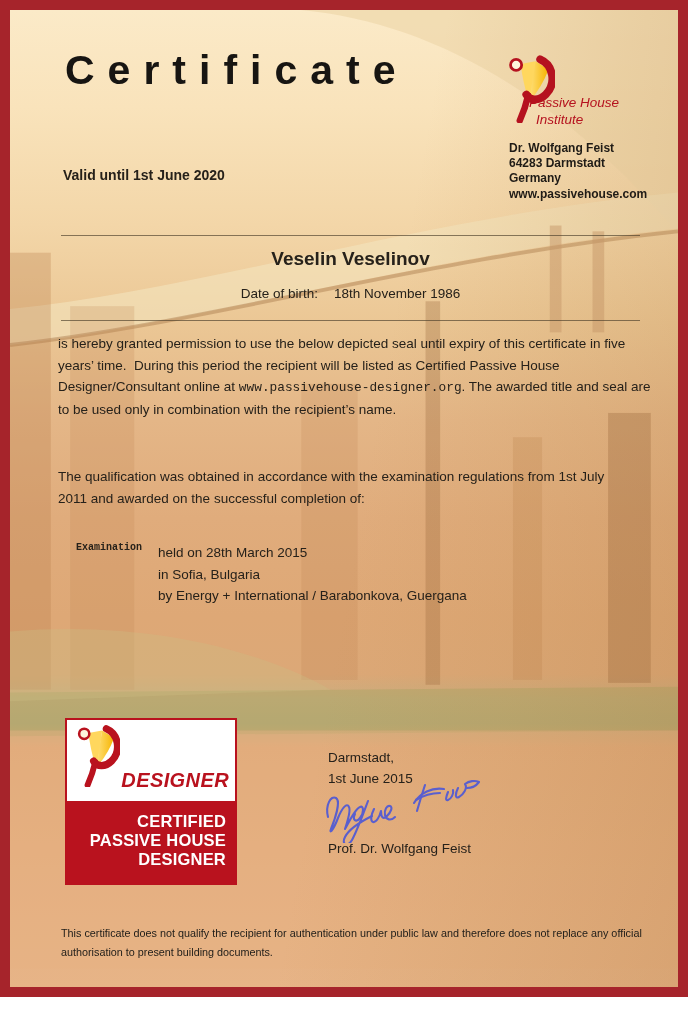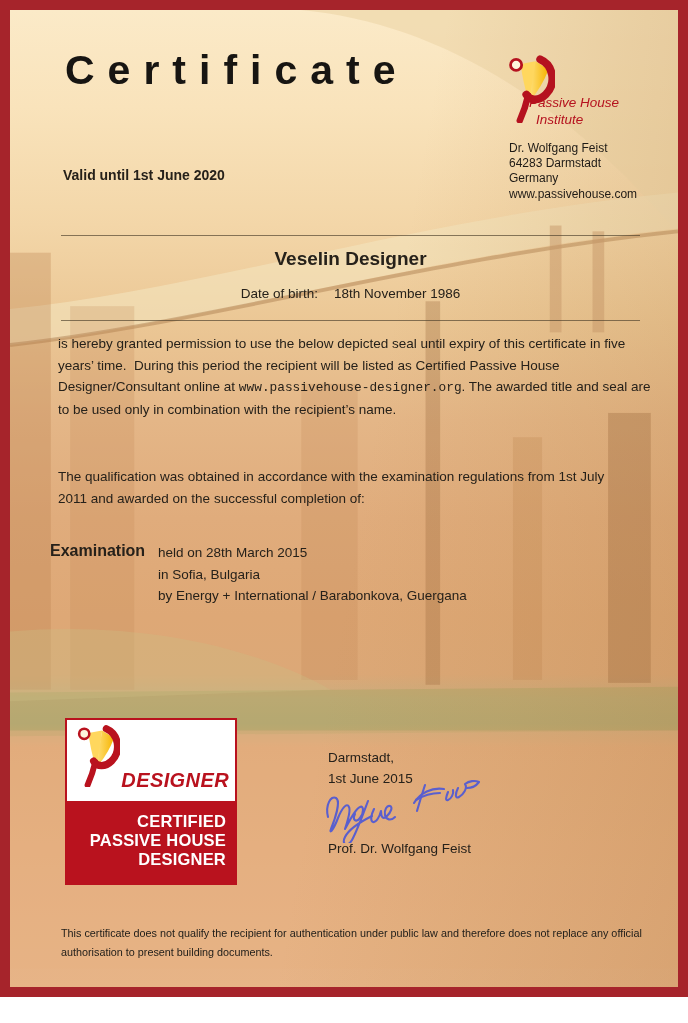--- a/index.html
+++ b/index.html
@@ -15,33 +15,33 @@
   .bg-tint{position:absolute;inset:0;background:linear-gradient(100deg, rgba(0,0,0,0) 52%, rgba(190,140,80,.16) 74%, rgba(176,122,64,.26) 100%);}
   .bg-photo{position:absolute;inset:0;}
   .content{position:absolute;inset:0;padding-left:36px;}
   .abs{position:absolute;}
   .title{left:55px;top:40px;font-size:41px;font-weight:bold;letter-spacing:13px;line-height:1;color:#171512;}
   .subtitle{left:53px;top:92px;font-size:30px;line-height:1.1;color:#1d1a16;}
   .valid{left:53px;top:157px;font-size:14px;font-weight:bold;}
   .phi-logo{left:495px;top:45px;width:50px;height:68px;}
   .brand-text{left:519px;top:85px;font-size:13.5px;font-style:italic;color:#B5121F;line-height:16.5px;}
   .brand-text .line2{margin-left:7px;}
-  .address{left:499px;top:131px;font-size:12px;line-height:15.2px;color:#1f1b16;}
+  .address{left:499px;top:131px;font-size:12px;line-height:15.2px;color:#1f1b16;font-weight:bold;}
   .rule{left:51px;width:579px;height:1px;background:rgba(74,62,42,.65);}
   .rule1{top:225px;}
   .rule2{top:310px;}
   .center-band{left:51px;width:579px;text-align:center;}
   .name{top:238px;font-size:19px;font-weight:bold;}
   .dob{top:276px;font-size:13.5px;}
   .dob .val{margin-left:16px;}
   .para{left:48px;font-size:13.5px;line-height:21.5px;white-space:pre-wrap;}
   .para1{top:323px;width:604px;}
   .mono{font-family:"Liberation Mono",monospace;font-size:12.8px;}
   .para2{top:456px;width:548px;white-space:normal;}
-  .exam-label{left:40px;top:532px;font-size:16px;font-weight:bold;}
+  .exam-label{left:66px;top:532px;font-size:10px;font-weight:bold;font-family:Liberation Mono, monospace;}
   .exam-details{left:148px;top:532px;font-size:13.5px;line-height:21.6px;}
   .seal{left:55px;top:708px;width:172px;height:167px;box-sizing:border-box;border:2px solid #B9121E;background:#ffffff;}
   .seal-top{position:relative;width:100%;height:81px;background:#ffffff;}
   .seal-logo{position:absolute;left:7px;top:5px;width:46px;height:62px;}
   .seal-designer{position:absolute;right:6px;bottom:9px;font-size:20px;font-weight:bold;font-style:italic;color:#B9121E;letter-spacing:.4px;}
   .seal-bottom{position:relative;width:100%;height:82px;background:#B9121E;color:#ffffff;text-align:right;
     font-weight:bold;font-size:16.5px;line-height:19px;padding:11px 9px 0 0;box-sizing:border-box;letter-spacing:.2px;}
   .placedate{left:318px;top:737px;font-size:13.5px;line-height:21px;}
   .sig-svg{left:312px;top:763px;width:160px;height:70px;}
   .signer{left:318px;top:831px;font-size:13.5px;}
@@ -96,21 +96,21 @@
     </div>
     <div class="abs address">
       <div>Dr. Wolfgang Feist</div>
       <div>64283 Darmstadt</div>
       <div>Germany</div>
       <div>www.passivehouse.com</div>
     </div>
 
     <div class="abs rule rule1"></div>
 
-    <div class="abs center-band name">Veselin Designer</div>
+    <div class="abs center-band name">Veselin Veselinov</div>
     <div class="abs center-band dob">
       <span>Date of birth:</span><span class="val">18th November 1986</span>
     </div>
 
     <div class="abs rule rule2"></div>
 
     <div class="abs para para1"><span>is hereby granted permission to use the below depicted seal until expiry of this certificate in five years’ time.  During this period the recipient will be listed as Certified Passive House Designer/Consultant online at </span><span class="mono">www.passivehouse-designer.org</span><span>. The awarded title and seal are to be used only in combination with the recipient’s name.</span></div>
 
     <div class="abs para para2">The qualification was obtained in accordance with the examination regulations from 1st July 2011 and awarded on the successful completion of:</div>
 

